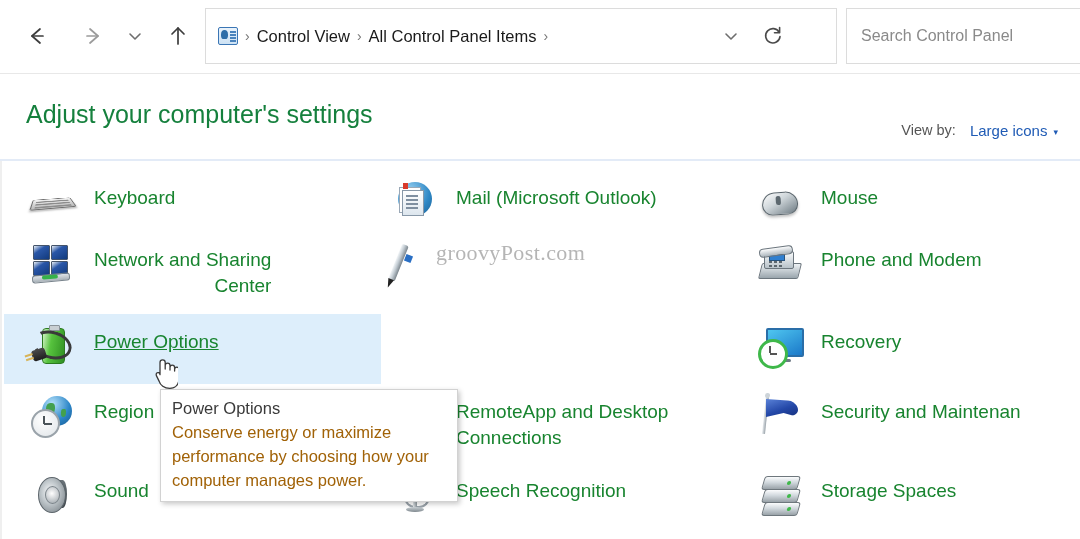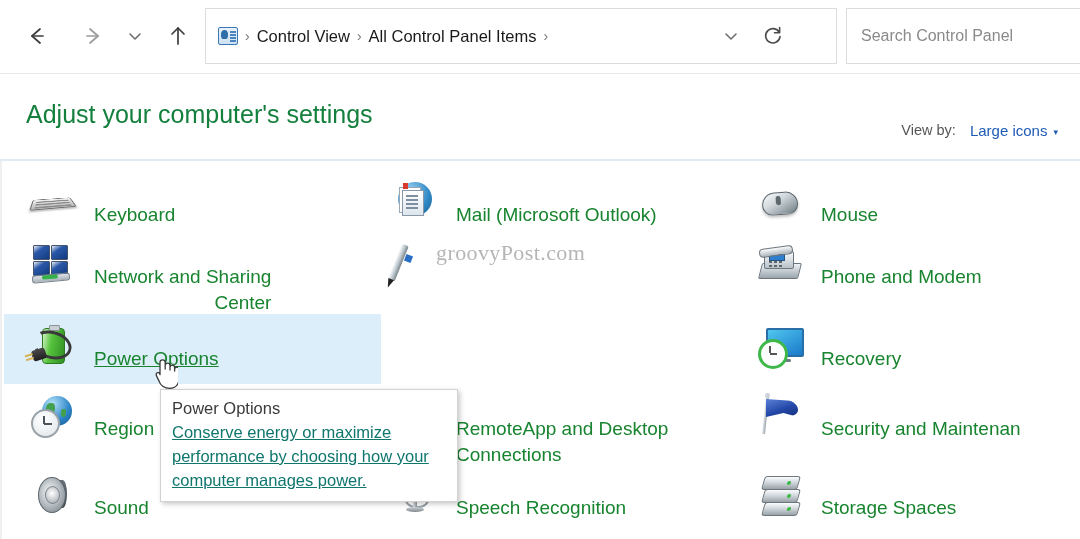--- a/index.html
+++ b/index.html
@@ -205,21 +205,21 @@
     flex: 0 0 auto;
     width: 46px; height: 46px;
     position: relative;
   }
   .item-label {
     font-size: 19px;
     color: #18842f;
     line-height: 26px;
     white-space: pre-line;
     margin-left: 18px;
-    margin-top: 23px;
+    margin-top: 6px;
   }
   .item.hovered .item-label {
     text-decoration: underline;
   }
 
   
   .col1 { left: 30px; width: 350px; }
   .col2 { left: 392px; width: 350px; }
   .col3 { left: 757px; width: 330px; }
 
@@ -597,23 +597,22 @@
     box-sizing: border-box;
     z-index: 40;
   }
   .tooltip-title {
     font-size: 16.5px;
     color: #3a3a3a;
     line-height: 23px;
   }
   .tooltip-body {
     font-size: 16.5px;
-    color: #0f766e;
+    color: #a16207;
     line-height: 24px;
-    text-decoration: underline;
   }
 </style>
 </head>
 <body>
 
 <div id="app">
 
   <div class="toolbar">
 
     <div class="nav-btn" id="nav-back">

